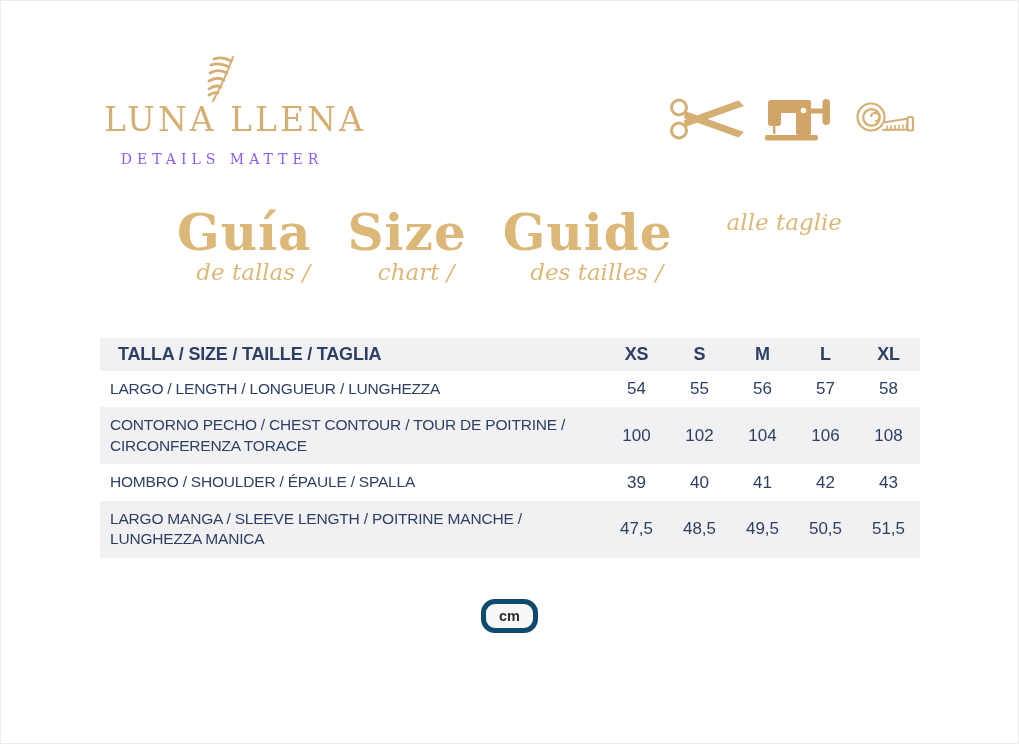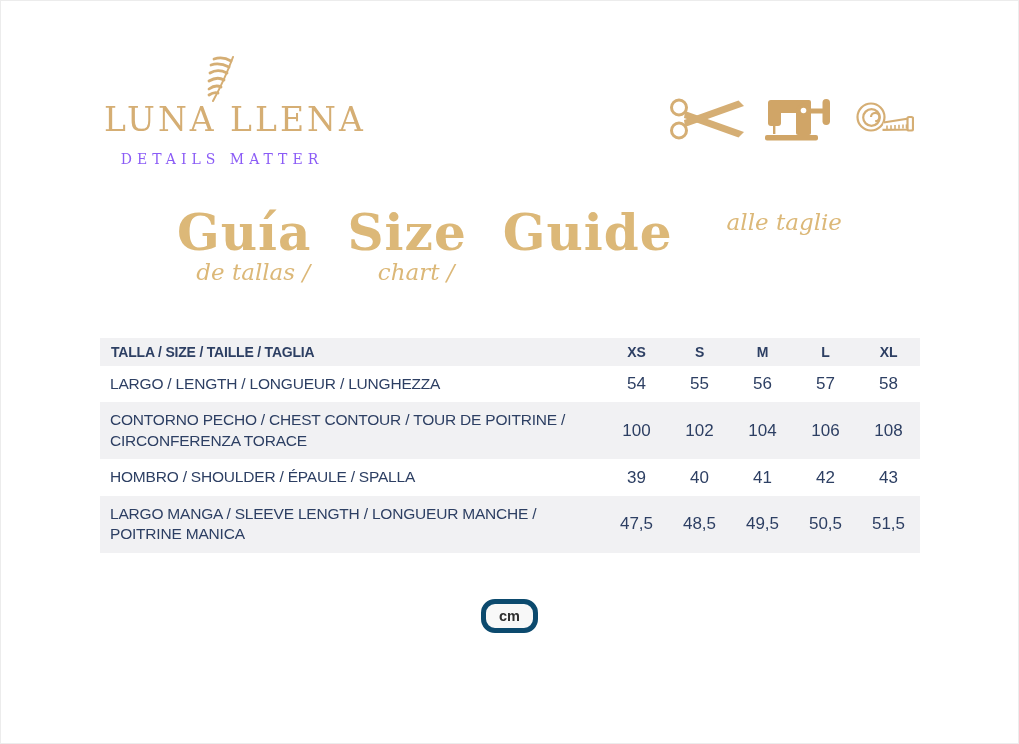--- a/index.html
+++ b/index.html
@@ -94,22 +94,22 @@
   table.size-table {
     width: 100%;
     border-collapse: collapse;
     color: #2d3f63;
   }
   table.size-table col.label-col { width: 505px; }
   table.size-table col.size-col  { width: 63px; }
   table.size-table thead tr { background: #f1f1f3; }
   table.size-table th {
     font-weight: bold;
-    font-size: 14px;
-    padding: 6px 11px;
+    font-size: 18px;
+    padding: 6px 18px;
     letter-spacing: -0.2px;
   }
   table.size-table th.label-head { text-align: left; }
   table.size-table th.size-head  { text-align: center; }
   table.size-table tbody tr:nth-child(even) { background: #f1f1f3; }
   table.size-table td {
     vertical-align: middle;
     padding: 8px 10px;
   }
   table.size-table td.row-label {
@@ -215,20 +215,21 @@
     <div class="headline-block">
       <div class="headline-title">Guía</div>
       <div class="headline-subtitle">de tallas /</div>
     </div>
     <div class="headline-block">
       <div class="headline-title">Size</div>
       <div class="headline-subtitle">chart /</div>
     </div>
     <div class="headline-block">
       <div class="headline-title">Guide</div>
+      <div class="headline-subtitle">des tailles /</div>
     </div>
     <div class="headline-block">
       <div class="headline-subtitle">alle taglie</div>
     </div>
   </div>
 
   <div class="size-table-wrap">
     <table class="size-table">
       <colgroup>
         <col class="label-col">
@@ -267,21 +268,21 @@
         </tr>
         <tr>
           <td class="row-label">HOMBRO / SHOULDER / ÉPAULE / SPALLA</td>
           <td class="row-value">39</td>
           <td class="row-value">40</td>
           <td class="row-value">41</td>
           <td class="row-value">42</td>
           <td class="row-value">43</td>
         </tr>
         <tr>
-          <td class="row-label">LARGO MANGA / SLEEVE LENGTH / LONGUEUR MANCHE / POITRINE MANICA</td>
+          <td class="row-label">LARGO MANGA / SLEEVE LENGTH / POITRINE MANCHE / LUNGHEZZA MANICA</td>
           <td class="row-value">47,5</td>
           <td class="row-value">48,5</td>
           <td class="row-value">49,5</td>
           <td class="row-value">50,5</td>
           <td class="row-value">51,5</td>
         </tr>
       </tbody>
     </table>
   </div>
 

